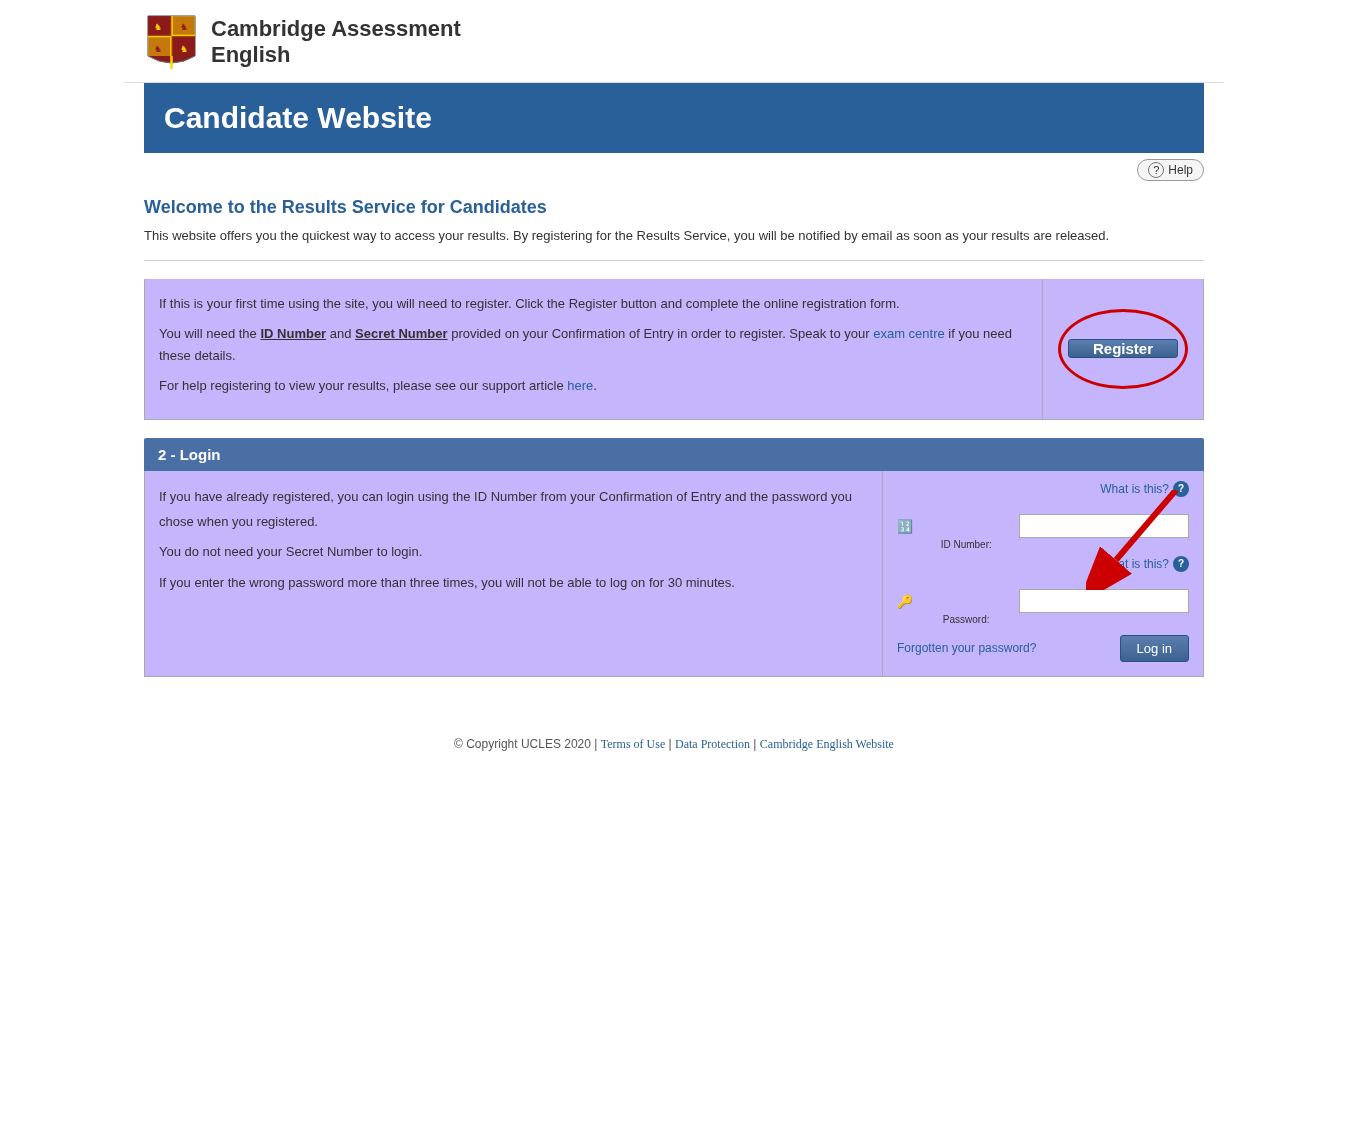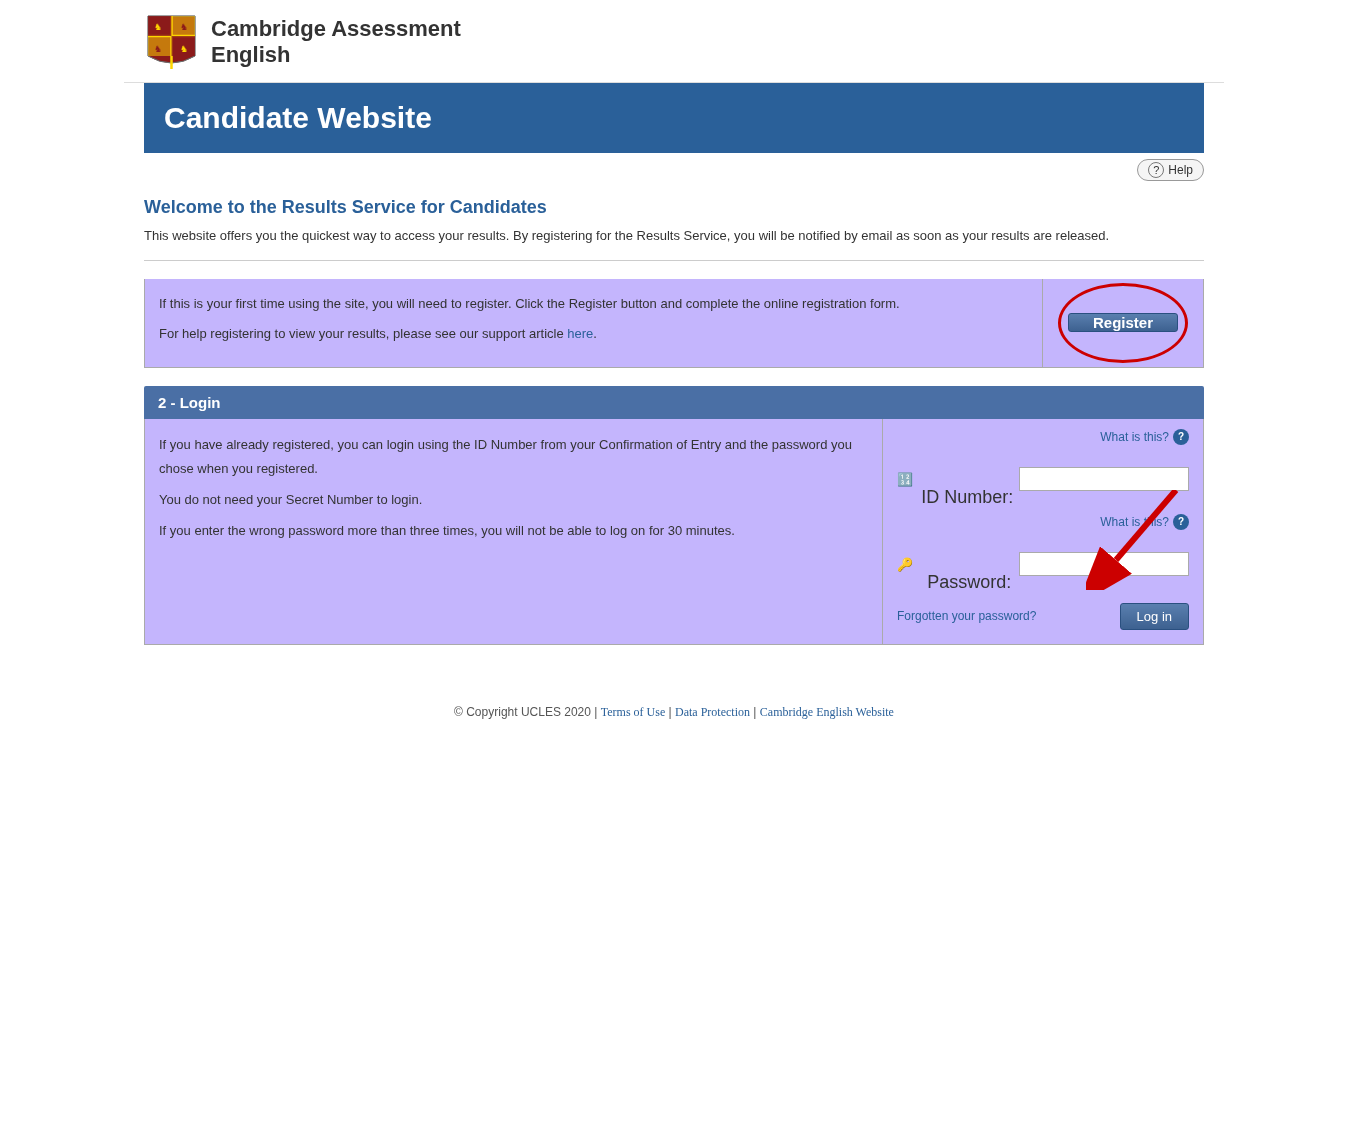--- a/index.html
+++ b/index.html
@@ -201,23 +201,23 @@
       font-size: 10px;
       font-weight: bold;
     }
     .form-row {
       display: flex;
       align-items: center;
       margin-bottom: 6px;
       gap: 8px;
     }
     .form-row label {
-      font-size: 18px;
+      font-size: 10px;
       width: 90px;
-      text-align: right;
+      text-align: center;
       white-space: nowrap;
       margin-top: 36px;
     }
     .form-row input {
       flex: 1;
       height: 24px;
       border: 1px solid #aaa;
       padding: 2px 4px;
       font-size: 12px;
     }
@@ -322,20 +322,23 @@
     <div class="welcome-section">
       <h2 class="welcome-title">Welcome to the Results Service for Candidates</h2>
       <p class="welcome-text">This website offers you the quickest way to access your results. By registering for the Results Service, you will be notified by email as soon as your results are released.</p>
     </div>
 
     <div class="section-block">
       <div class="section-body register-body">
         <div class="register-text">
           <p>If this is your first time using the site, you will need to register. Click the Register button and complete the online registration form.</p>
           <p>
+            You will need the <strong><u>ID Number</u></strong> and <strong><u>Secret Number</u></strong> provided on your Confirmation of Entry in order to register. Speak to your <a href="#">exam centre</a> if you need these details.
+          </p>
+          <p>
             For help registering to view your results, please see our support article <a href="#">here</a>.
           </p>
         </div>
         <div class="register-btn-area arrow-container">
           <div class="red-circle"></div>
           <button class="register-btn">Register</button>
         </div>
       </div>
     </div>
 

